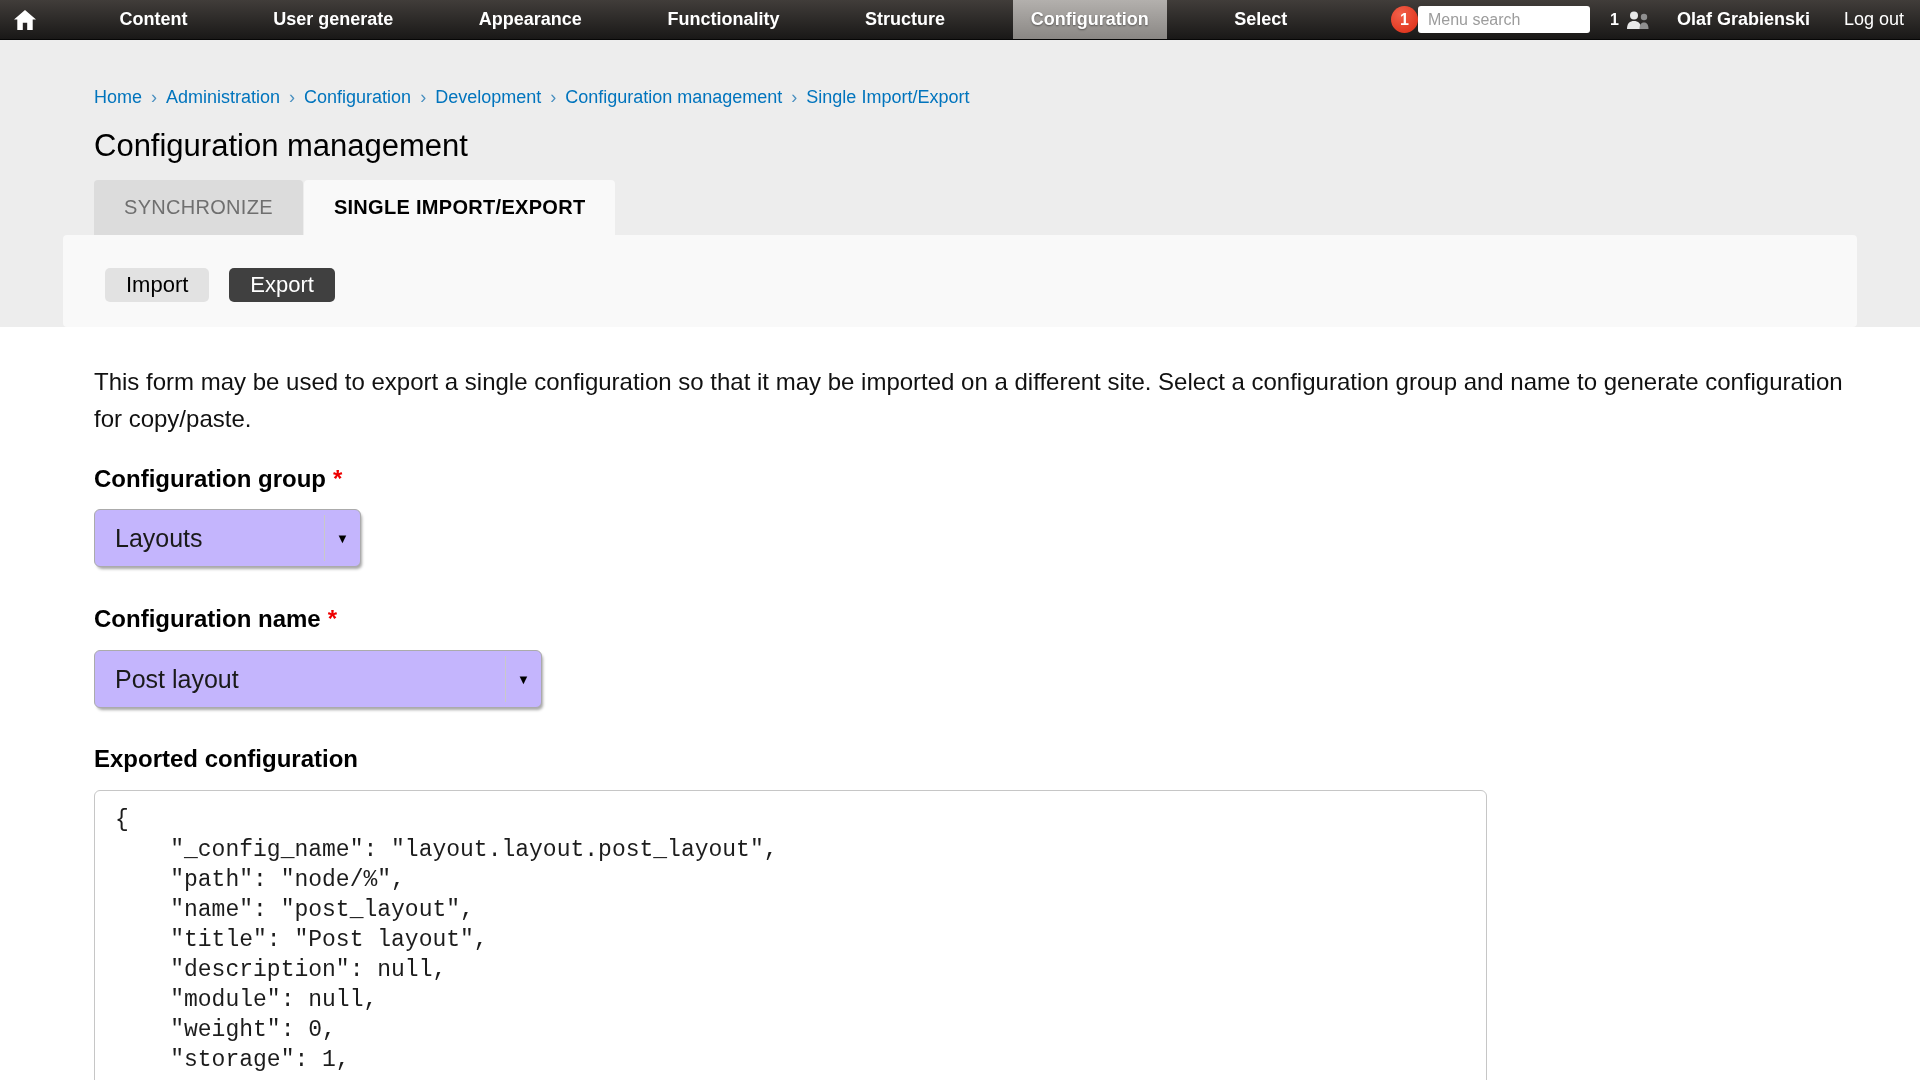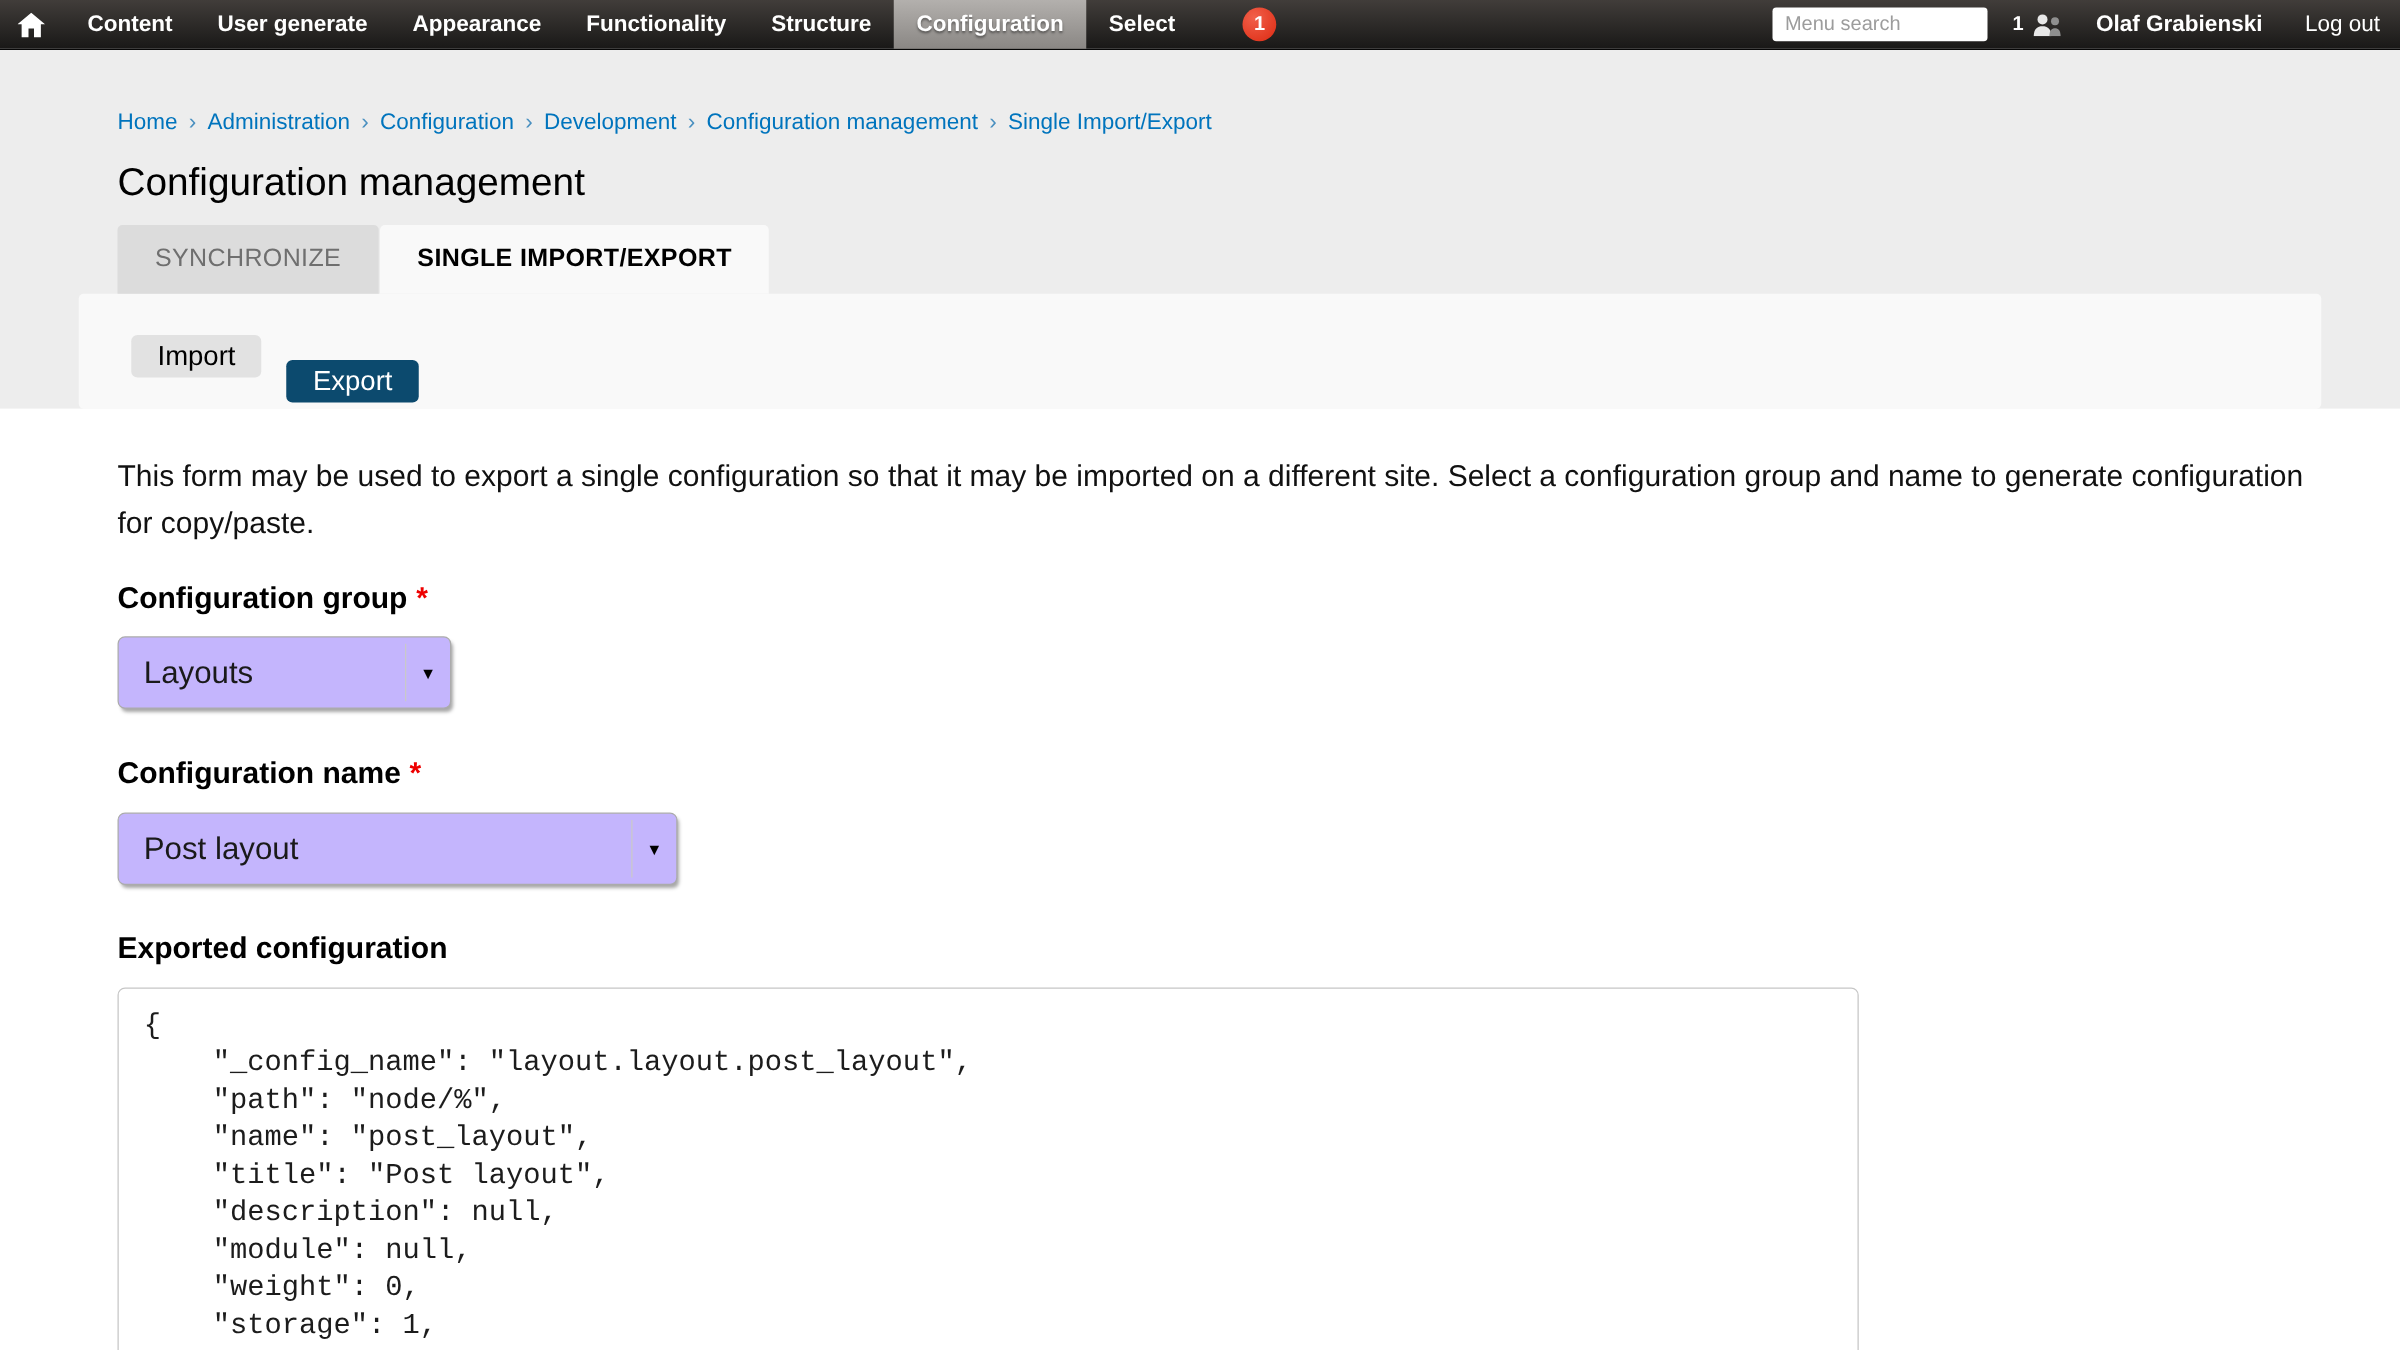--- a/index.html
+++ b/index.html
@@ -13,21 +13,21 @@
 
   
   .toolbar {
     height:40px;
     background:linear-gradient(#413d3a,#191817);
     border-bottom:1px solid #060606;
     display:flex; align-items:stretch;
     color:#fff;
   }
   .toolbar a { color:#fff; text-decoration:none; }
-  .nav-left { display:flex; align-items:stretch; flex:1; }
+  .nav-left { display:flex; align-items:stretch; flex:1;justify-content:space-between; }
   .nav-home { display:flex; align-items:center; padding:0 16px 0 14px; }
   .nav-item {
     display:flex; align-items:center;
     padding:0 18px; font-size:18px; font-weight:600;
     white-space:nowrap;
   }
   .nav-item.active {
     background:linear-gradient(#b3b0ad,#8a8784);
     text-shadow:0 1px 2px rgba(0,0,0,0.45);
   }
@@ -73,21 +73,21 @@
     margin-left:63px; width:1794px; height:92px;
     background:#f9f9f9; border-radius:4px;
   }
   .subtab-row { padding:33px 0 0 42px; display:flex; gap:20px; }
   .btn {
     height:34px; line-height:34px; padding:0 21px;
     border:none; border-radius:5px; font-size:22px;
     font-family:inherit; cursor:pointer;
   }
   .btn-import { background:#e2e2e2; color:#000; }
-  .btn-export { background:#0c4a6e; color:#fff;margin-top:20px; }
+  .btn-export { background:#404040; color:#fff; }
 
   
   .white-section { background:#fff; padding:36px 0 0 94px; min-height:753px; }
   .description { font-size:24px; line-height:37px; color:#111; max-width:1770px; }
   .field-label { margin-top:28px; font-size:24px; line-height:28px; font-weight:700; }
   .field-label.mt-lg { margin-top:38px; }
   .field-label.mt-md { margin-top:37px; }
   .req { color:#ee0000; padding-left:7px; font-weight:700; }
 
   .select-control {

